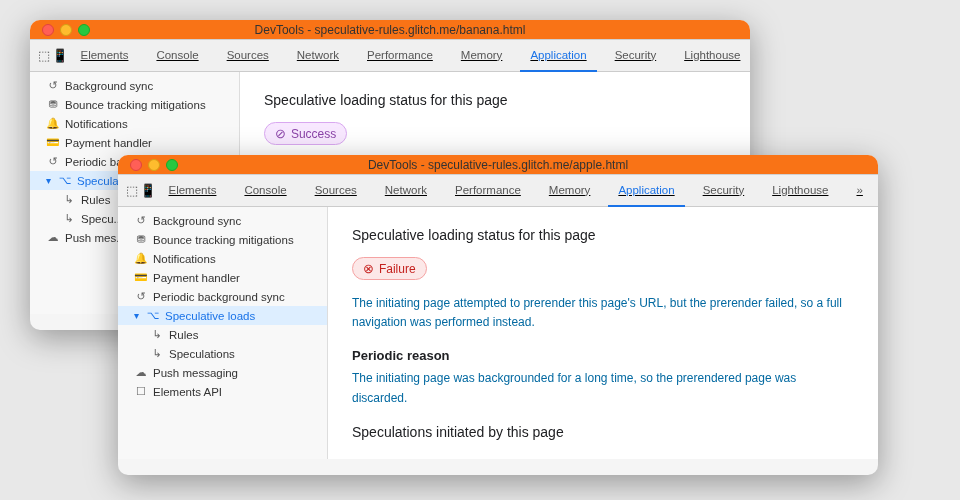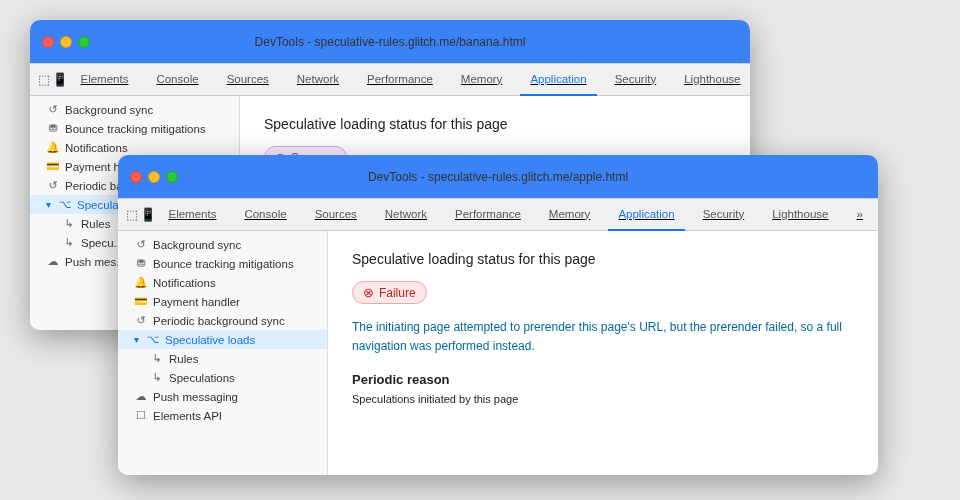--- a/index.html
+++ b/index.html
@@ -34,22 +34,22 @@
 
     .window-2 {
       width: 760px;
       height: 320px;
       top: 155px;
       left: 118px;
       z-index: 2;
     }
 
     .titlebar {
-      background: #3b82f6;
-      height: 44px;
+      background: #f97316;
+      height: 20px;
       display: flex;
       align-items: center;
       padding: 0 12px;
       border-bottom: 1px solid #d0d0d0;
       position: relative;
       text-align: right;
     }
 
     .traffic-lights {
       display: flex;
@@ -229,21 +229,21 @@
       display: inline-block;
       margin-right: 2px;
       font-size: 10px;
     }
 
     .speculations-section {
       margin-top: 4px;
     }
 
     .speculations-section .subsection-title {
-      font-size: 11px;
+      font-size: 14px;
       font-weight: 500;
     }
   </style>
 </head>
 <body>
 
 <div class="window window-1">
   <div class="titlebar">
     <div class="traffic-lights">
       <div class="traffic-light tl-red"></div>
@@ -403,19 +403,20 @@
     </div>
 
     <div class="main-content">
       <div class="section-title">Speculative loading status for this page</div>
       <div class="badge badge-failure">
         <span class="badge-icon">⊗</span>
         <span>Failure</span>
       </div>
       <div class="description">The initiating page attempted to prerender this page's URL, but the prerender failed, so a full navigation was performed instead.</div>
       <div class="subsection-title">Periodic reason</div>
+      <div class="description">The initiating page was backgrounded for a long time, so the prerendered page was discarded.</div>
       <div class="speculations-section">
         <div class="subsection-title">Speculations initiated by this page</div>
       </div>
     </div>
   </div>
 
 </div>
 
 </body></html>

